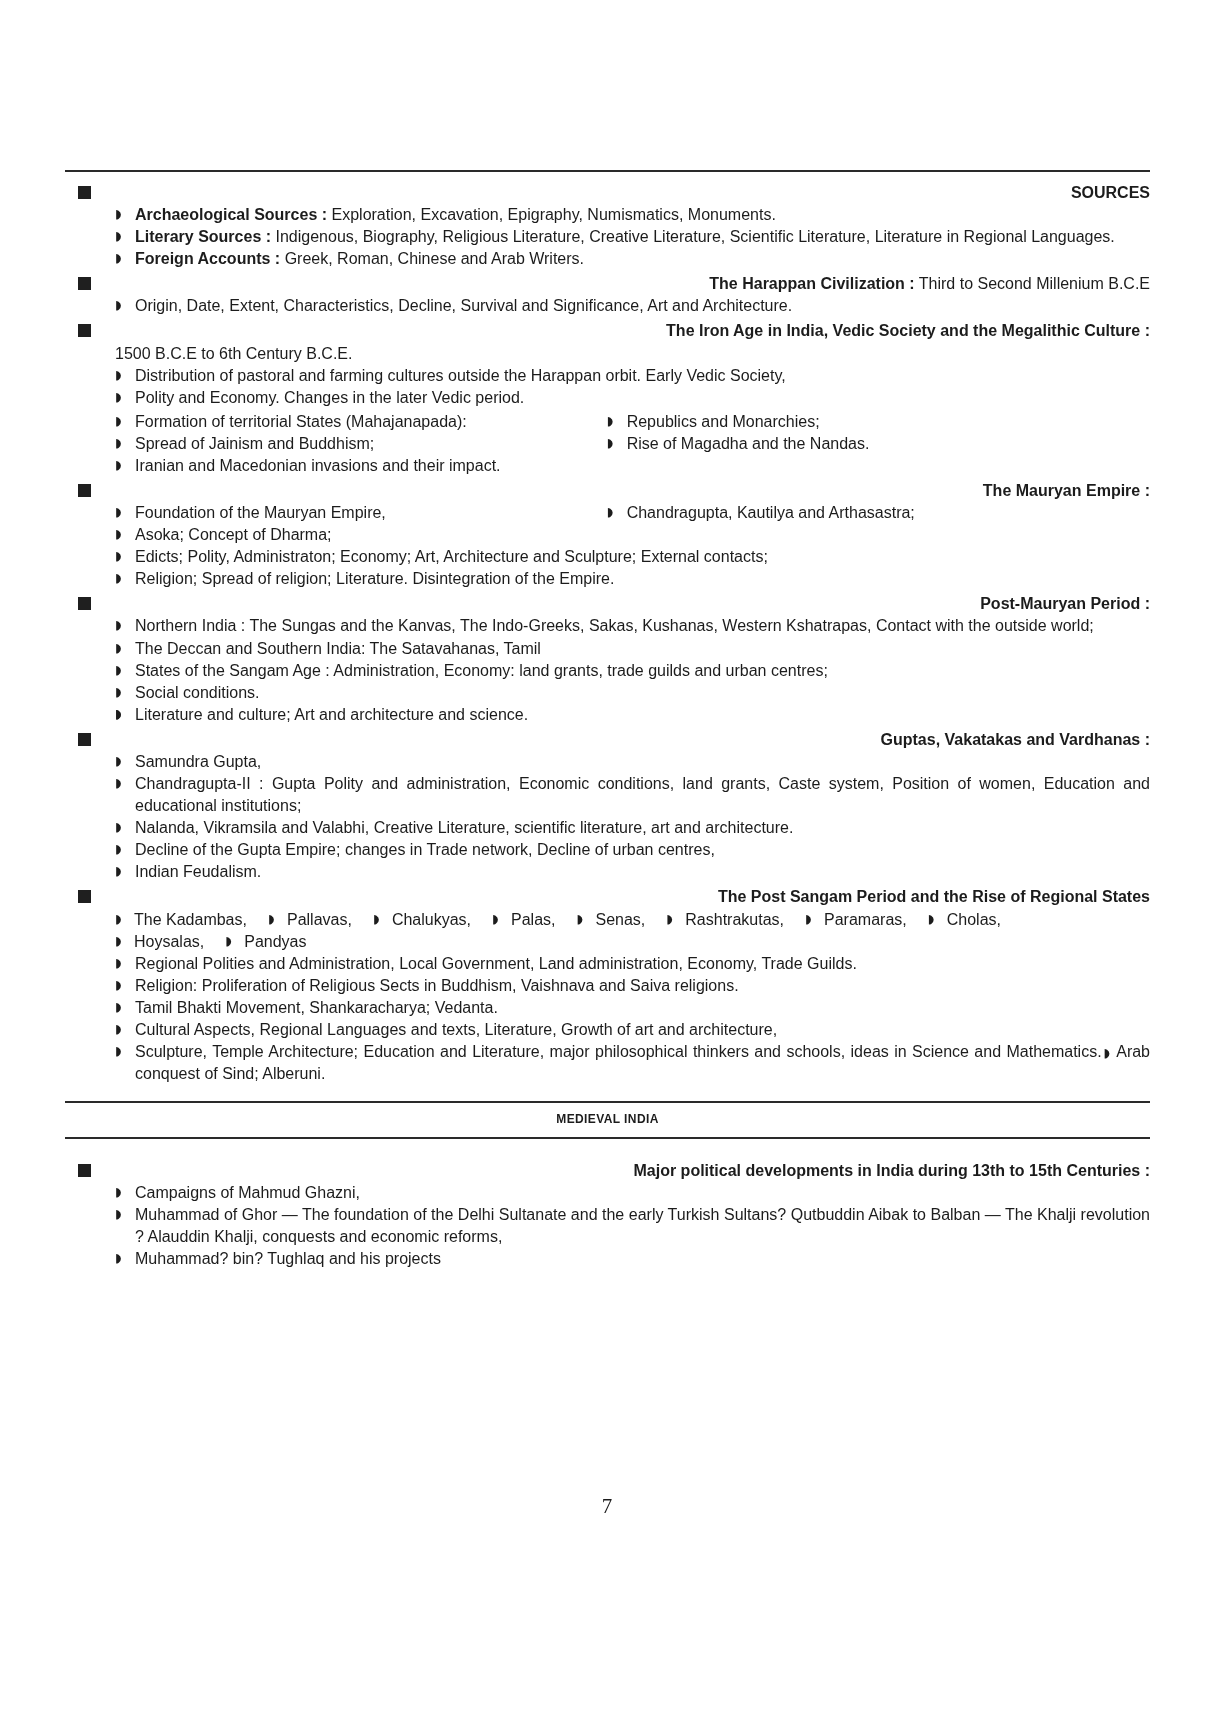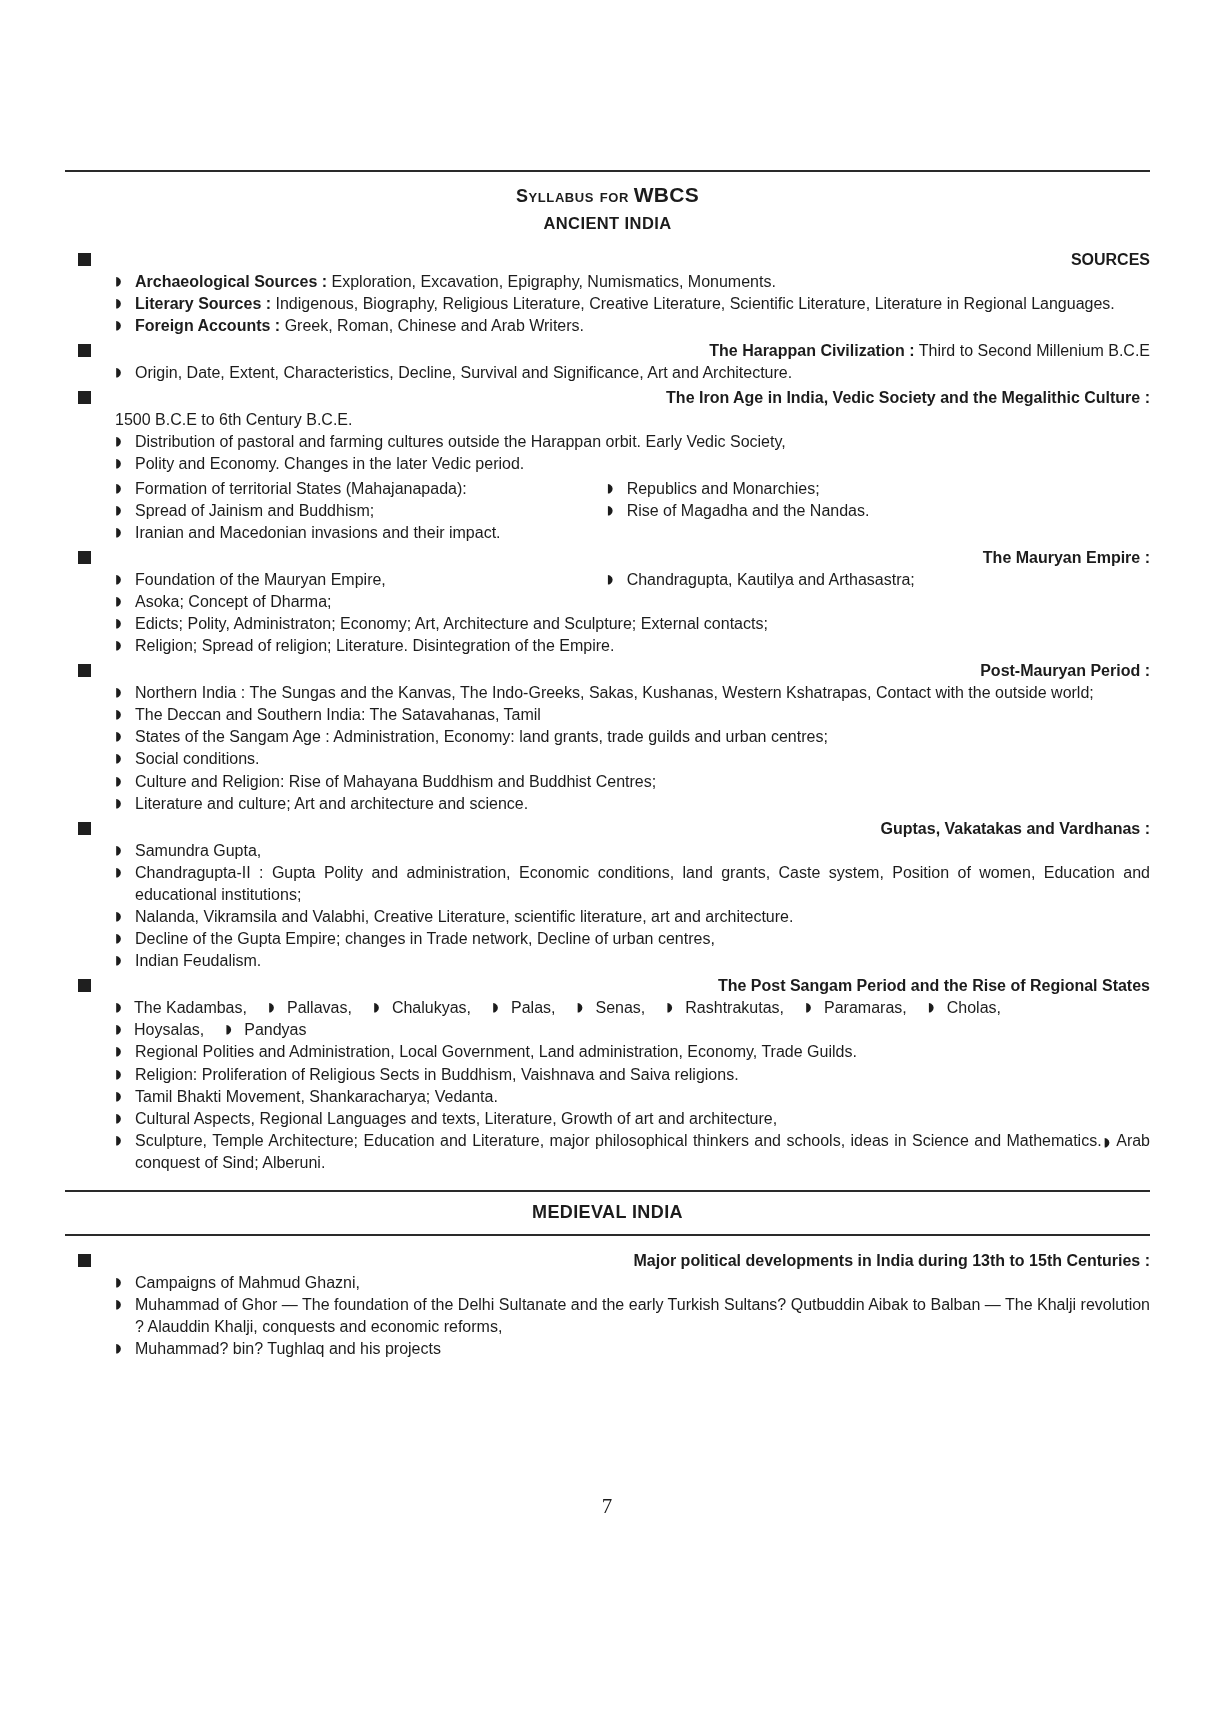--- a/index.html
+++ b/index.html
@@ -35,42 +35,35 @@
   .lead { font-weight:bold; }
 
   .pair { margin-left:50px; display:grid; grid-template-columns:47.5% 1fr; }
   .pair .cell { position:relative; padding-left:20px; }
 
   .inline-row { margin-left:50px; display:flex; flex-wrap:wrap; column-gap:21px; }
   .inline-item { position:relative; padding-left:19px; }
 
   
   .mid { margin-top:16px; }
-  .mid-head { text-align:center; font-weight:bold; font-size:18px; padding:8px 0 9px 0; letter-spacing:0.4px; }
-  .mid-sections { margin-top:14px; }
+  .mid-head { text-align:center; font-weight:bold; font-size:12px; padding:8px 0 9px 0; letter-spacing:0.4px; }
+  .mid-sections { margin-top:21px; }
 
   .pageno {
     position:absolute; top:1492px; left:0; width:100%;
     text-align:center; font-family:"Liberation Serif", serif; font-size:21px;
   }
 </style>
 </head>
 <body>
 
 <div class="page">
 
   <div class="rule"></div>
 
-  <div class="header">
-    <div class="h1">
-      <span class="sc">Syllabus for</span>
-      <span class="wbcs">WBCS</span>
-    </div>
-    <div class="h2">ANCIENT INDIA</div>
-  </div>
 
   <div class="sections" id="ancient-sections">
       <section class="section">
         <div class="sec-title"><span class="sq"></span><span class="sec-title-bold">SOURCES</span></div>
         <div class="li"><span class="bdot">◗</span><span class="txt"><span class="lead">Archaeological Sources : </span>Exploration, Excavation, Epigraphy, Numismatics, Monuments.</span></div>
         <div class="li"><span class="bdot">◗</span><span class="txt"><span class="lead">Literary Sources : </span>Indigenous, Biography, Religious Literature, Creative Literature, Scientific Literature, Literature in Regional Languages.</span></div>
         <div class="li"><span class="bdot">◗</span><span class="txt"><span class="lead">Foreign Accounts : </span>Greek, Roman, Chinese and Arab Writers.</span></div>
       </section>
       <section class="section">
         <div class="sec-title"><span class="sq"></span><span class="sec-title-bold">The Harappan Civilization :</span><span class="sec-title-rest"> Third to Second Millenium B.C.E</span></div>
@@ -102,21 +95,21 @@
         <div class="li"><span class="bdot">◗</span><span class="txt">Asoka; Concept of Dharma;</span></div>
         <div class="li"><span class="bdot">◗</span><span class="txt">Edicts; Polity, Administraton; Economy; Art, Architecture and Sculpture; External contacts;</span></div>
         <div class="li"><span class="bdot">◗</span><span class="txt">Religion; Spread of religion; Literature. Disintegration of the Empire.</span></div>
       </section>
       <section class="section">
         <div class="sec-title"><span class="sq"></span><span class="sec-title-bold">Post-Mauryan Period :</span></div>
         <div class="li"><span class="bdot">◗</span><span class="txt">Northern India : The Sungas and the Kanvas, The Indo-Greeks, Sakas, Kushanas, Western Kshatrapas, Contact with the outside world;</span></div>
         <div class="li"><span class="bdot">◗</span><span class="txt">The Deccan and Southern India: The Satavahanas, Tamil</span></div>
         <div class="li"><span class="bdot">◗</span><span class="txt">States of the Sangam Age : Administration, Economy: land grants, trade guilds and urban centres;</span></div>
         <div class="li"><span class="bdot">◗</span><span class="txt">Social conditions.</span></div>
-        <div class="li"><span class="bdot">◗</span><span class="txt">Culture and Religion: Rise of Mahayana Buddhism and Buddhist Centres;</span></div>
+        <div class="li"><span class="bdot">◗</span></div>
         <div class="li"><span class="bdot">◗</span><span class="txt">Literature and culture; Art and architecture and science.</span></div>
       </section>
       <section class="section">
         <div class="sec-title"><span class="sq"></span><span class="sec-title-bold">Guptas, Vakatakas and Vardhanas :</span></div>
         <div class="li"><span class="bdot">◗</span><span class="txt">Samundra Gupta,</span></div>
         <div class="li"><span class="bdot">◗</span><span class="txt">Chandragupta-II : Gupta Polity and administration, Economic conditions, land grants, Caste system, Position of women, Education and educational institutions;</span></div>
         <div class="li"><span class="bdot">◗</span><span class="txt">Nalanda, Vikramsila and Valabhi, Creative Literature, scientific literature, art and architecture.</span></div>
         <div class="li"><span class="bdot">◗</span><span class="txt">Decline of the Gupta Empire; changes in Trade network, Decline of urban centres,</span></div>
         <div class="li"><span class="bdot">◗</span><span class="txt">Indian Feudalism.</span></div>
       </section>

